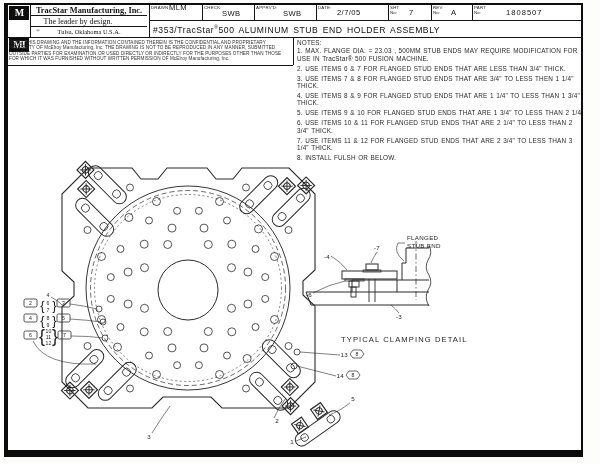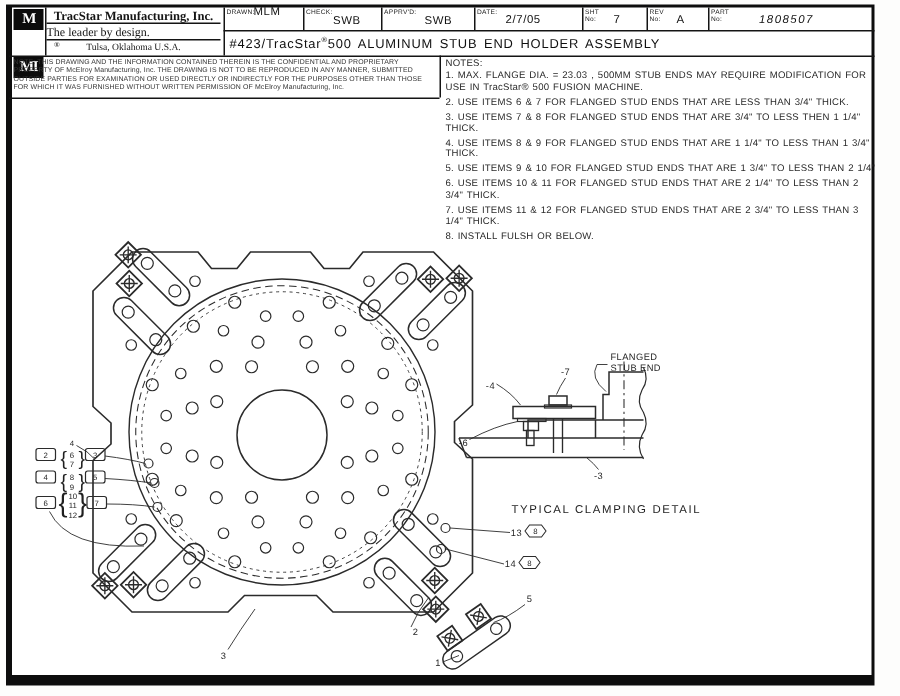--- a/index.html
+++ b/index.html
@@ -7,21 +7,21 @@
         font-family:"Liberation Sans",sans-serif;color:#151515;}
   #frame{position:absolute;left:4px;top:3px;width:579px;height:454px;background:#ffffff;
          border:2px solid #0d0d0d;border-left-width:4px;border-bottom-width:7px;box-sizing:border-box;}
   .hl{position:absolute;background:#141414;height:1px;}
   .vl{position:absolute;background:#141414;width:1px;}
   .logo-box{position:absolute;left:9px;width:20px;height:14px;background:#0c0c0c;color:#fff;
             font-family:"Liberation Serif",serif;font-weight:bold;font-size:10px;line-height:14px;
             text-align:center;letter-spacing:-1px;}
   .co-name{position:absolute;left:31px;top:6px;width:116px;text-align:center;
            font-family:"Liberation Serif",serif;font-weight:bold;font-size:8.4px;white-space:nowrap;}
-  .co-tag{position:absolute;left:31px;top:16.5px;width:116px;
+  .co-tag{position:absolute;left:20px;top:16.5px;width:116px;text-align:center;
           font-family:"Liberation Serif",serif;font-size:8px;white-space:nowrap;}
   .co-loc{position:absolute;left:31px;top:28px;width:116px;text-align:center;
           font-family:"Liberation Serif",serif;font-size:6.4px;white-space:nowrap;}
   .reg{position:absolute;left:36px;top:28px;font-size:5px;font-family:"Liberation Serif",serif;}
   .cell-label{position:absolute;font-size:4.4px;letter-spacing:.2px;color:#222;white-space:pre-line;line-height:1.05;}
   .cell-value{position:absolute;font-size:7.6px;letter-spacing:.4px;color:#111;}
   .dwg-title{position:absolute;left:153px;top:24px;font-size:8.6px;letter-spacing:.55px;word-spacing:1.5px;
              white-space:nowrap;color:#101010;}
   .dwg-title sup{font-size:5px;}
   #disclaimer{position:absolute;left:9px;top:39px;width:372px;font-size:6.1px;line-height:1.2;
@@ -75,23 +75,23 @@
   <div class="cell-label" style="left:318px;top:6px;">DATE:</div>
   <div class="cell-value" style="left:337px;top:8px;">2/7/05</div>
   <div class="cell-label" style="left:390px;top:6px;">SHT
 No:</div>
   <div class="cell-value" style="left:409px;top:8px;">7</div>
   <div class="cell-label" style="left:433px;top:6px;">REV
 No:</div>
   <div class="cell-value" style="left:451px;top:8px;">A</div>
   <div class="cell-label" style="left:474px;top:6px;">PART
 No:</div>
-  <div class="cell-value" style="left:506px;top:8px;letter-spacing:1px;font-style:italic;">1808507</div>
-
-  <div class="dwg-title"><span>#423/TracStar</span><sup>®</sup><span>500 ALUMINUM STUB END HOLDER ASSEMBLY</span></div>
+  <div class="cell-value" style="left:506px;top:8px;letter-spacing:1px;">1808507</div>
+
+  <div class="dwg-title"><span>#353/TracStar</span><sup>®</sup><span>500 ALUMINUM STUB END HOLDER ASSEMBLY</span></div>
 
   <div id="disclaimer">NOTE: THIS DRAWING AND THE INFORMATION CONTAINED THEREIN IS THE CONFIDENTIAL AND PROPRIETARY PROPERTY OF McElroy Manufacturing, Inc. THE DRAWING IS NOT TO BE REPRODUCED IN ANY MANNER, SUBMITTED OUTSIDE PARTIES FOR EXAMINATION OR USED DIRECTLY OR INDIRECTLY FOR THE PURPOSES OTHER THAN THOSE FOR WHICH IT WAS FURNISHED WITHOUT WRITTEN PERMISSION OF McElroy Manufacturing, Inc.</div>
 
   <div id="notes">
     <div class="nh">NOTES:</div>
     <div class="ni">1. MAX. FLANGE DIA. = 23.03 , 500MM STUB ENDS MAY REQUIRE MODIFICATION FOR USE IN TracStar® 500 FUSION MACHINE.</div>
     <div class="ni">2. USE ITEMS 6 &amp; 7 FOR FLANGED STUD ENDS THAT ARE LESS THAN 3/4" THICK.</div>
     <div class="ni">3. USE ITEMS 7 &amp; 8 FOR FLANGED STUD ENDS THAT ARE 3/4" TO LESS THEN 1 1/4" THICK.</div>
     <div class="ni" style="margin-top:2px;">4. USE ITEMS 8 &amp; 9 FOR FLANGED STUD ENDS THAT ARE 1 1/4" TO LESS THAN 1 3/4" THICK.</div>
     <div class="ni" style="margin-top:2px;">5. USE ITEMS 9 &amp; 10 FOR FLANGED STUD ENDS THAT ARE 1 3/4" TO LESS THAN 2 1/4"</div>

